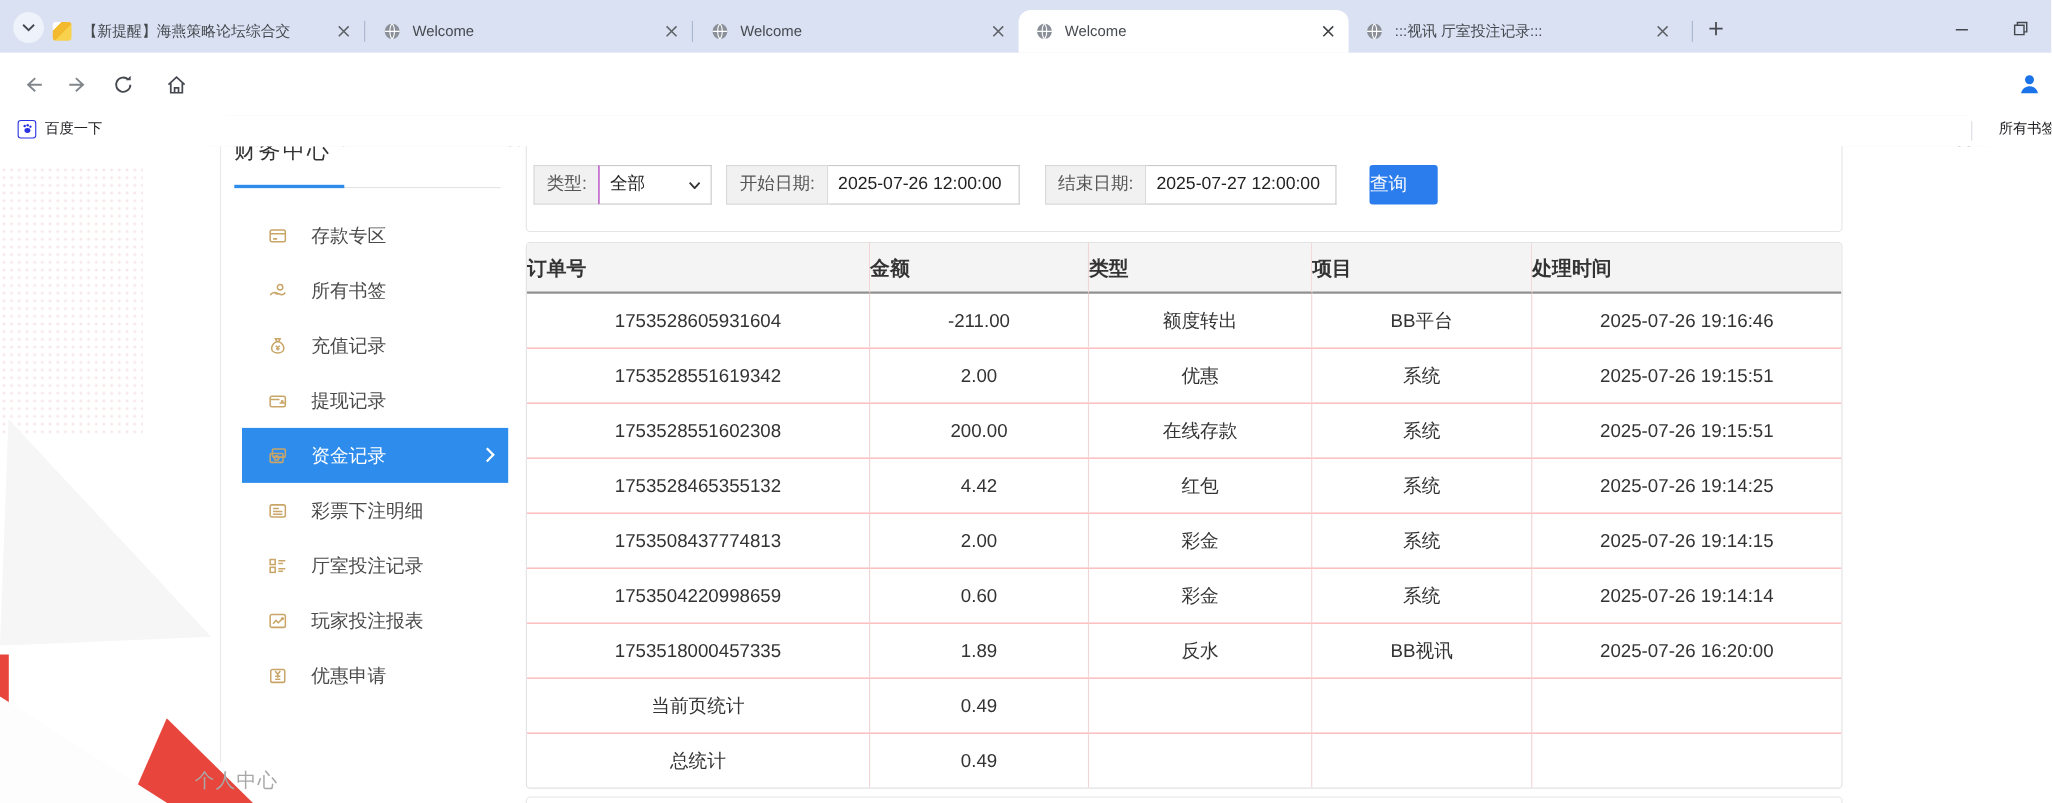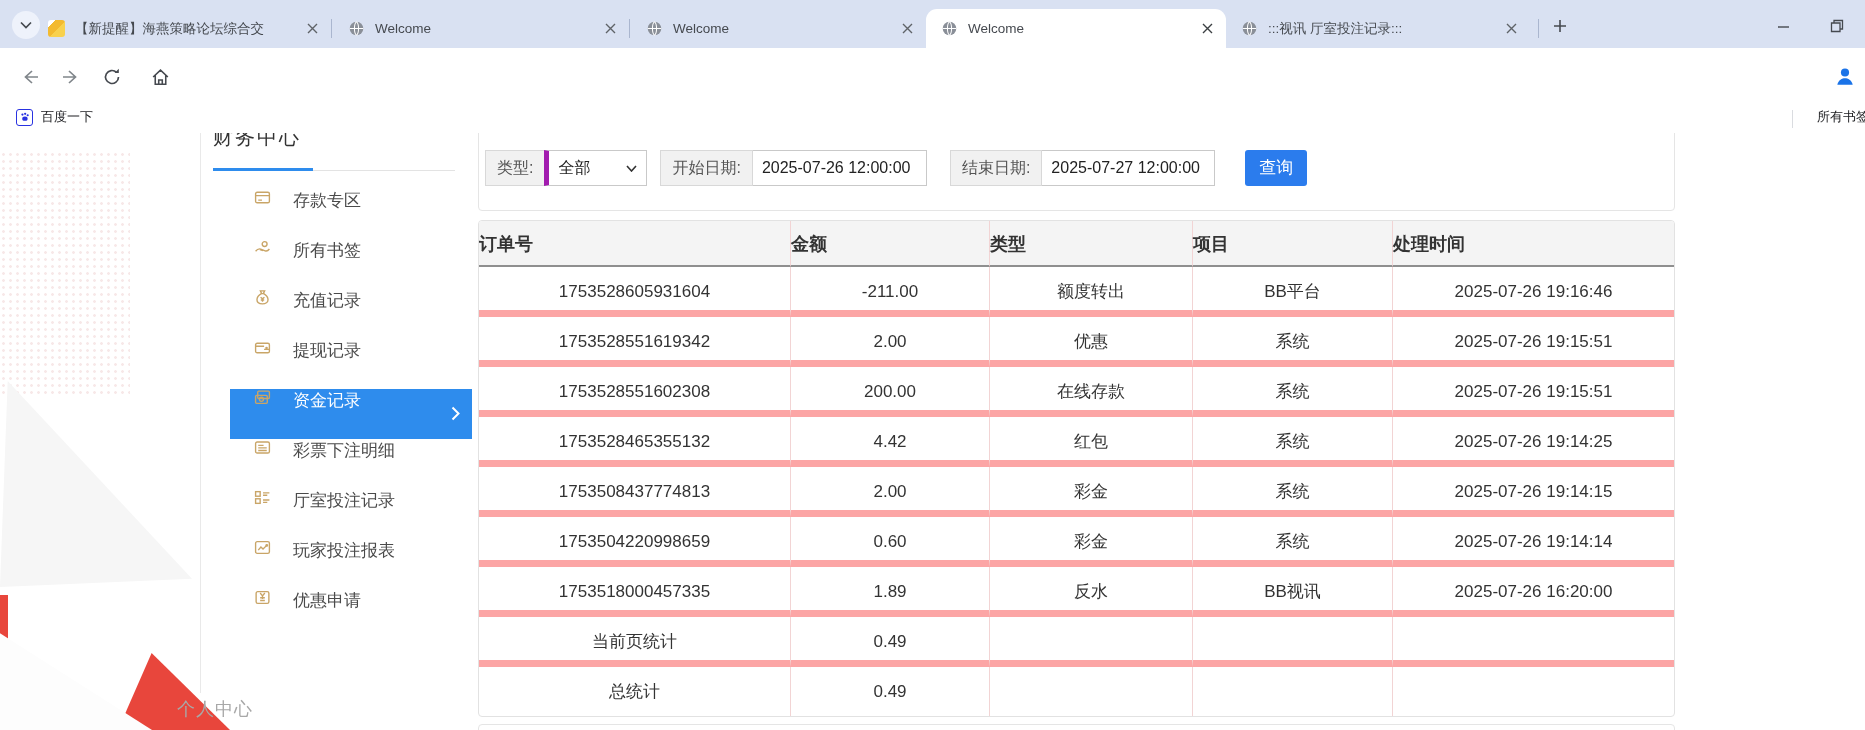--- a/index.html
+++ b/index.html
@@ -51,49 +51,49 @@
     -webkit-clip-path:polygon(30% 0,100% 100%,0 100%);clip-path:polygon(30% 0,100% 100%,0 100%)}
   .tri-white{position:absolute;left:0;top:468px;width:152px;height:129px;background:#fdfdfd;
     -webkit-clip-path:polygon(0 25%,100% 100%,0 100%);clip-path:polygon(0 25%,100% 100%,0 100%)}
 
   
   .side-border{position:absolute;left:200px;top:0;width:1px;height:560px;background:#e9e9e9}
   .side-head-clip{position:absolute;left:213px;top:0;width:200px;height:26px;overflow:hidden}
   .side-head-clip .t{margin-top:-9px;font-size:20px;color:#333;letter-spacing:2px}
   .uline{position:absolute;left:213px;top:37px;width:242px;height:1px;background:#e3e3e3}
   .uline-blue{position:absolute;left:213px;top:35px;width:100px;height:3px;background:#2e8ced}
-  .mitem{position:absolute;left:230px;width:242px;height:50px;display:flex;cursor:pointer}
+  .mitem{position:absolute;left:220px;width:242px;height:50px;display:flex;align-items:center;cursor:pointer}
   .mitem .ic{margin-left:24px;width:17px;height:17px;flex:0 0 auto}
   .mitem .lb{margin-left:22px;font-size:17px;color:#4a4a4a;white-space:nowrap}
   .mitem.active{background:#2e8ced}
   .mitem.active .lb{color:#fff}
   .mitem .chev{position:absolute;right:12px;top:17px}
   .sect{position:absolute;left:177px;top:564px;font-size:18px;color:#a8a8a8;letter-spacing:1px}
 
   
   .fpanel{position:absolute;left:478px;top:-8px;width:1197px;height:86px;box-sizing:border-box;
           border:1px solid #e5e5e5;border-radius:4px;background:#fff}
   .frow{position:absolute;left:485px;top:17px;height:36px;display:flex;align-items:stretch}
   .chip{box-sizing:border-box;border:1px solid #d8d8d8;background:#f1f1f1;color:#555;
         font-size:16px;line-height:34px;padding:0 11px;white-space:nowrap}
   .fld{box-sizing:border-box;border:1px solid #c9c9c9;border-left:none;background:#fff;color:#222;
        font-size:16px;line-height:34px;padding:0 9px;white-space:nowrap}
   .sel{box-sizing:border-box;border:1px solid #c9c9c9;border-left:none;background:#fff;color:#222;font-size:16px;
        line-height:34px;padding:0 9px;display:flex;align-items:center;justify-content:space-between;cursor:pointer}
-  .qbtn{box-sizing:border-box;background:#2b7ced;color:#fff;font-size:17px;line-height:36px;text-align:center;
+  .qbtn{box-sizing:border-box;background:#2b7ced;color:#fff;font-size:17px;line-height:36px;text-align:left;
         border-radius:3px;width:62px;cursor:pointer}
 
   
   .tbl{position:absolute;left:478px;top:87px;width:1197px;height:497px;box-sizing:border-box;
        border:1px solid #e2e2e2;border-radius:4px;background:#fff;
        display:grid;grid-template-columns:312px 199px 203px 200px 281px;grid-auto-rows:auto;overflow:hidden}
   .th{height:46px;line-height:46px;background:#f4f4f4;font-weight:bold;font-size:18px;color:#333;text-align:left;
       border-right:1px solid #f2d4d4;border-bottom:2px solid #8f8f8f;box-sizing:border-box}
   .td{height:50px;line-height:50px;font-size:17px;color:#333;text-align:center;white-space:nowrap;
-      border-right:1px solid #f2d4d4;border-bottom:7px solid #fca5a5;box-sizing:border-box}
+      border-right:1px solid #f2d4d4;border-bottom:1px solid #fca5a5;box-sizing:border-box}
   .lc{border-right:none}
   .lr{border-bottom:none}
 
   .bpanel{position:absolute;left:478px;top:591px;width:1197px;height:30px;box-sizing:border-box;
           border:1px solid #e5e5e5;border-radius:4px;background:#fff}
 </style>
 </head>
 <body>
 
 <div class="tabbar">
@@ -388,21 +388,21 @@
         </svg>
       </span>
     <span class="lb">优惠申请</span>
   </div>
 
   <div class="sect">个人中心</div>
 
   <div class="fpanel"></div>
   <div class="frow">
     <span class="chip" style="border-right:none">类型:</span>
-    <span class="sel" style="width:103px;border-left:5px solid #a21caf">
+    <span class="sel" style="width:103px;border-left:1px solid #a21caf">
       <span>全部</span>
       <svg width="11" height="7" viewBox="0 0 11 7">
           <path d="M1 1l4.5 5L10 1" fill="none" stroke="#333" stroke-width="1.6"></path>
         </svg>
     </span>
     <span class="chip" style="margin-left:13px">开始日期:</span>
     <span class="fld" style="width:174px">2025-07-26 12:00:00</span>
     <span class="chip" style="margin-left:23px">结束日期:</span>
     <span class="fld" style="width:173px">2025-07-27 12:00:00</span>
     <span class="qbtn" style="margin-left:30px">查询</span>

